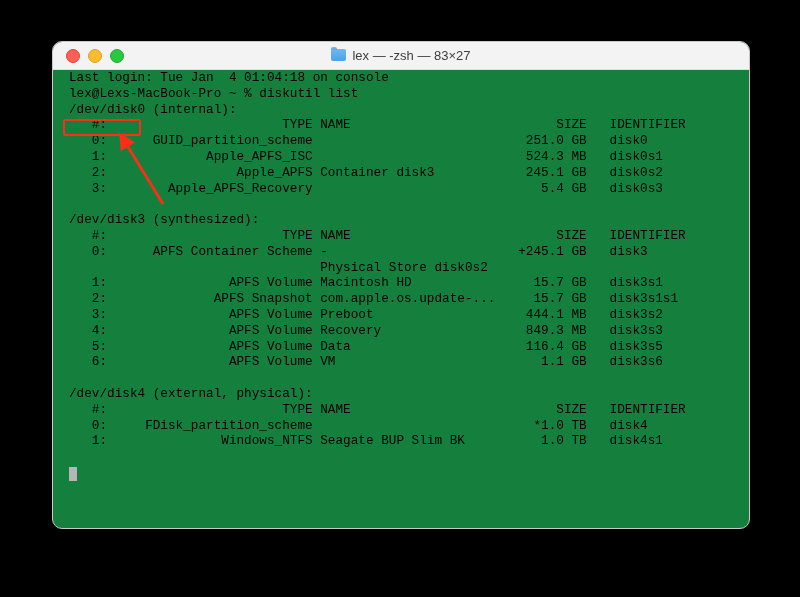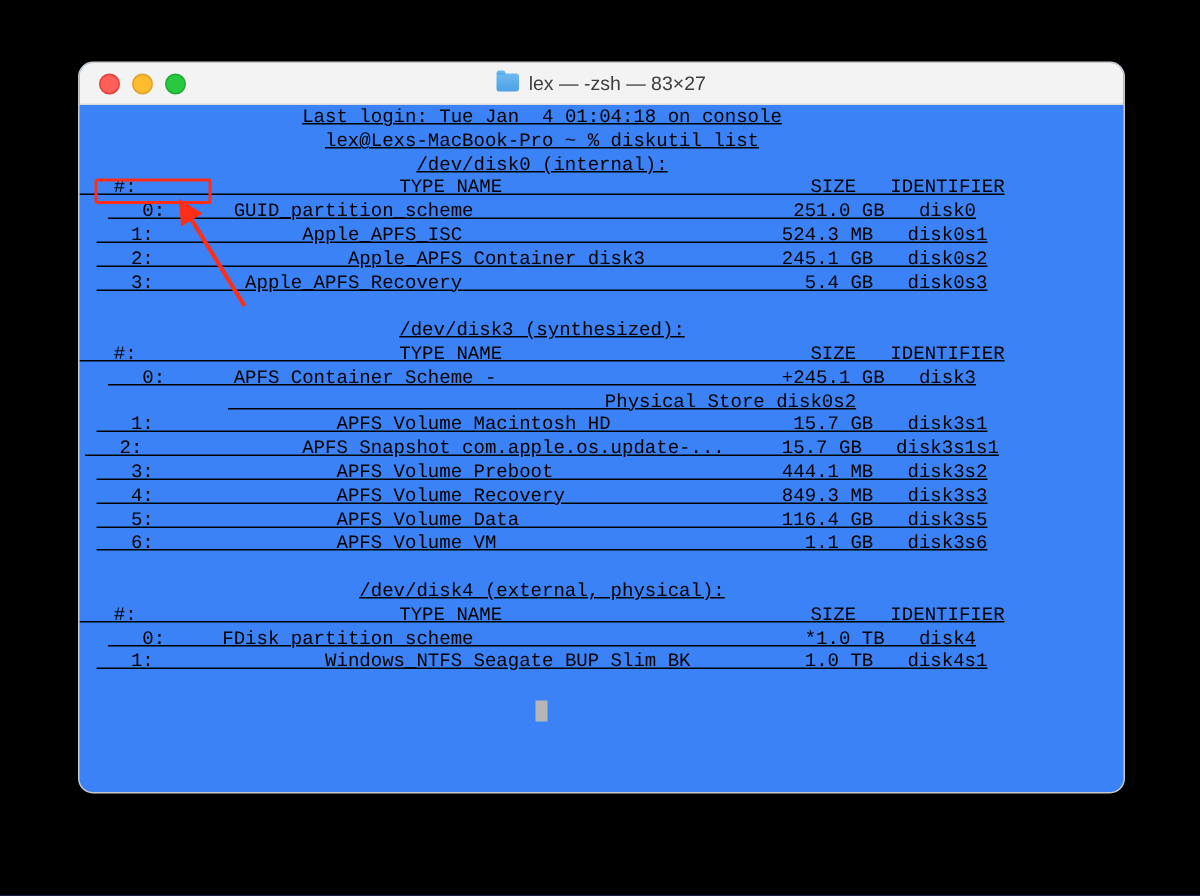--- a/index.html
+++ b/index.html
@@ -13,26 +13,25 @@
     line-height: 15.8px;
     -webkit-font-smoothing: antialiased;
     overflow: hidden;
   }
   .window {
     position: absolute;
     left: 52px;
     top: 41px;
     width: 696px;
     height: 486px;
-    background: #3b82f6;
+    background: #15803d;
     border-radius: 10px;
     border: 1px solid #c9c9c9;
     box-shadow: 0 10px 30px rgba(0,0,0,0.4);
     overflow: hidden;
-    text-align: center;
   }
   .titlebar {
     height: 27px;
     background: #f3f3f3;
     border-bottom: 1px solid #dcdcdc;
     display: flex;
     align-items: center;
     position: relative;
   }
   .traffic {
@@ -68,24 +67,23 @@
     content: "";
     position: absolute;
     top: -2px; left: 0;
     width: 6px; height: 3px;
     background: linear-gradient(#6fb9ef,#5aa8ea);
     border-top-left-radius: 2px;
     border-top-right-radius: 2px;
   }
   .term {
     position: absolute;
-    left: 0; top: 28px;
+    left: 16px; top: 28px;
     color: #000;
     white-space: pre;
-    text-decoration: underline;
   }
   .highlight-box {
     position: absolute;
     border: 2.5px solid #ff2e17;
     border-radius: 2px;
     width: 78px;
     height: 17px;
     box-sizing: border-box;
   }
   .cursor-block {

